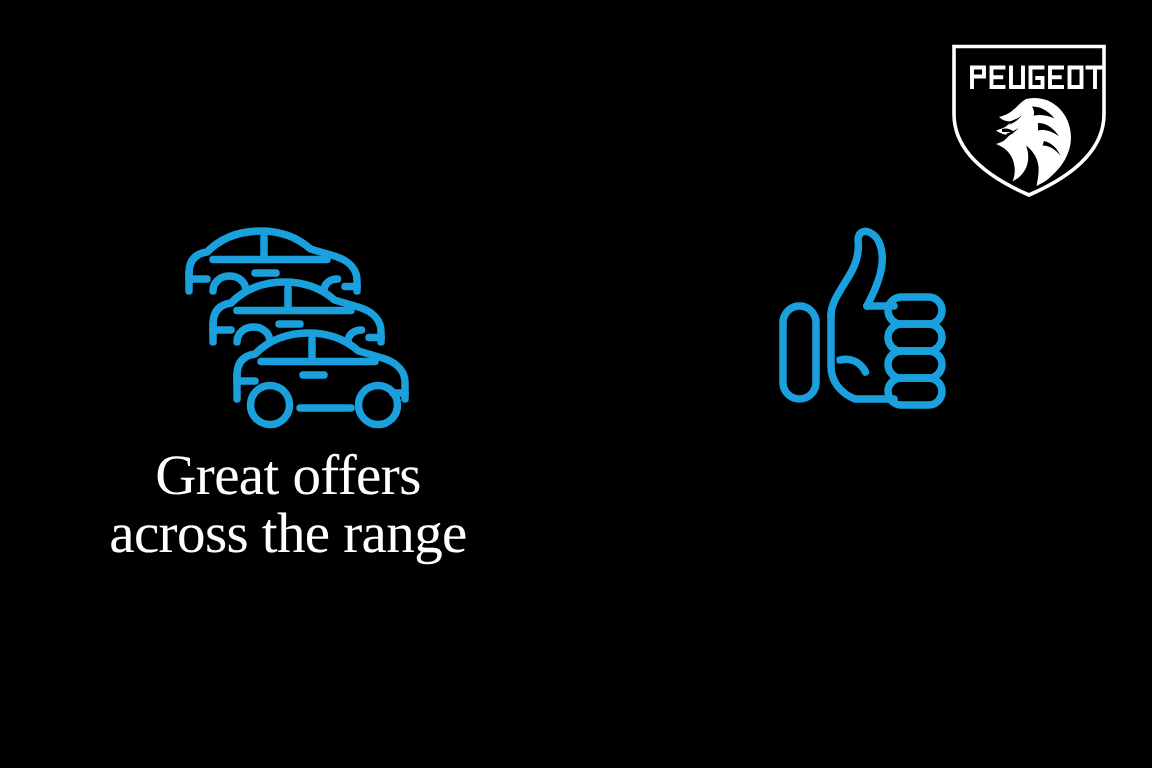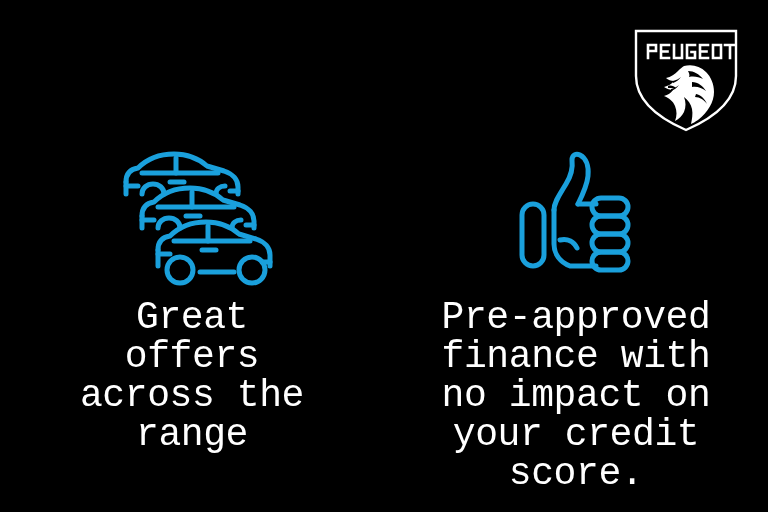--- a/index.html
+++ b/index.html
@@ -54,21 +54,21 @@
   .feature-icon {
     display: block;
   }
   .feature-icon svg { display: block; }
 
   .icon-cars  { width: 160px; height: 132px; margin-bottom: 14px; }
   .icon-thumb { width: 120px; height: 132px; margin-bottom: 14px; }
 
   .feature-caption {
     color: #ffffff;
-    font-family: Liberation Mono, monospace;
+    font-family: Liberation Serif, serif;
     font-size: 38px;
     line-height: 39px;
     font-weight: 400;
     text-align: center;
     letter-spacing: -0.4px;
     margin: 0;
     padding: 0;
   }
   .caption-left  { width: 260px; margin-top: 4px; }
   .caption-right { width: 300px; margin-top: 4px; }
@@ -165,21 +165,20 @@
             <path d="M44 92 C52 90 58 94 61 100"></path>
 
             <rect x="76" y="50" width="36" height="18" rx="9"></rect>
             <rect x="76" y="68" width="36" height="18" rx="9"></rect>
             <rect x="76" y="86" width="36" height="18" rx="9"></rect>
             <rect x="76" y="104" width="36" height="18" rx="9"></rect>
           </g>
         </svg>
       </span>
 
-      <p class="feature-caption caption-right">Pre-approved finance with no impact on your credit score.</p>
     </div>
   </div>
 
   <div style="position:absolute; left:112px; top:142px; width:180px; height:150px; pointer-events:none;">
     <svg viewBox="0 0 180 150" xmlns="http://www.w3.org/2000/svg" aria-hidden="true">
       <g fill="none" stroke="#1AA0DC" stroke-width="5" stroke-linecap="round" stroke-linejoin="round">
 
         <path d="M14 40 C14 31 19 27 26 26 C35 17 47 12 62 12
                  C75 12 86 16 95 24 L112 29 C121 32 126 38 126 45 L126 52"></path>
         <path d="M14 40 L14 52"></path>

